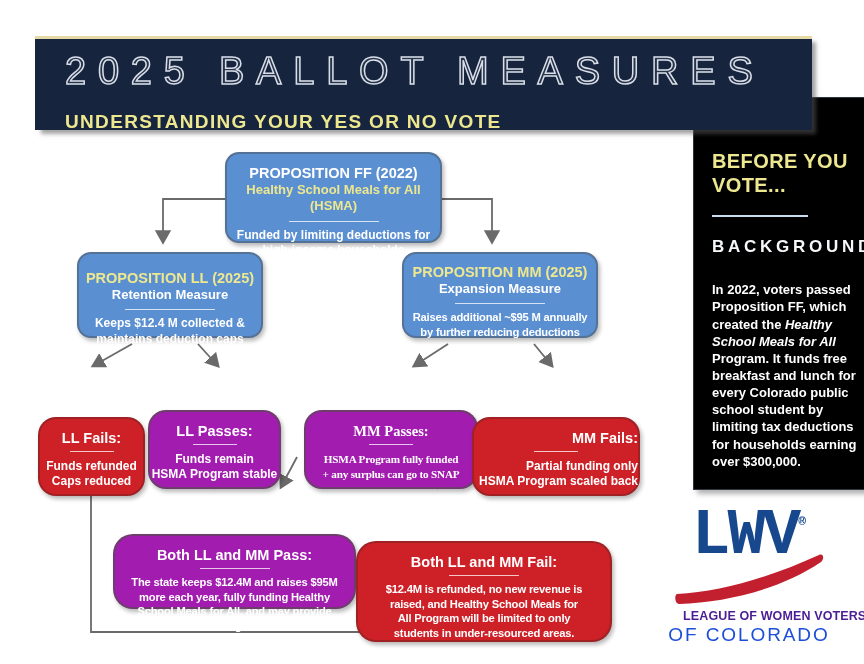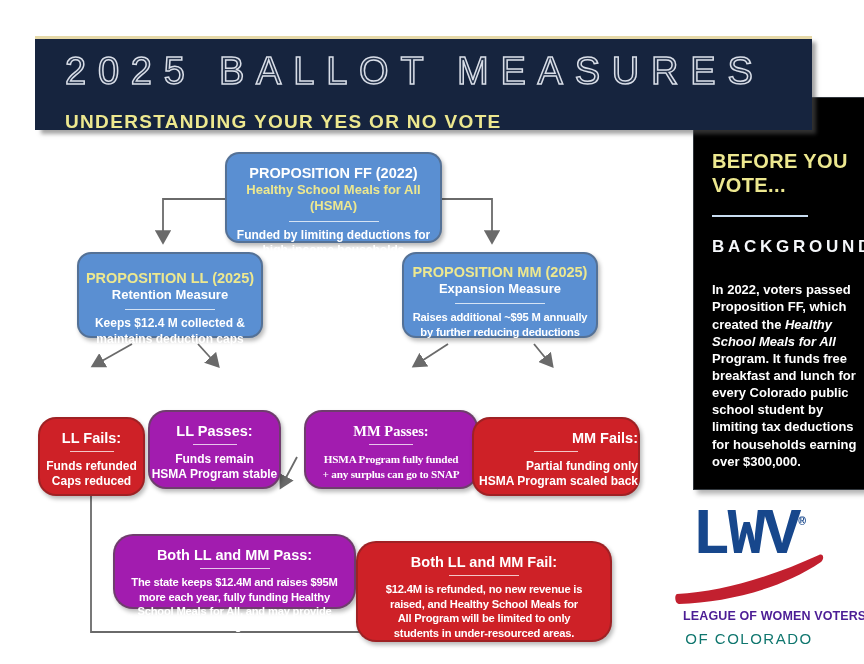--- a/index.html
+++ b/index.html
@@ -52,21 +52,21 @@
   .arrows{position:absolute;left:0;top:0;z-index:1;}
 
   
   .lwv-wrap{position:absolute;left:665px;top:506px;width:168px;text-align:center;z-index:2;}
   .lwv-text{font-family:Liberation Mono, monospace;font-weight:bold;font-size:64px;line-height:.96;
             color:#17478C;letter-spacing:-3px;}
   .lwv-reg{font-size:13px;vertical-align:28px;letter-spacing:0;}
   .lwv-swoosh{position:absolute;left:8px;top:46px;width:152px;height:56px;}
   .lwv-line1{margin-top:42px;font-size:12.5px;font-weight:bold;color:#4c1d95;letter-spacing:.01em;white-space:nowrap;margin-left:18px;}
   .lwv-reg2{font-size:8px;vertical-align:4px;}
-  .lwv-line2{font-size:15px;color:#0f766e;letter-spacing:.1em;margin-top:7px;}
+  .lwv-line2{font-size:19px;color:#1d4ed8;letter-spacing:.1em;margin-top:1px;}
 </style>
 </head>
 <body>
 
 <div class="canvas">
 
   <div class="header">
     <div class="header-title">2025 BALLOT MEASURES</div>
     <div class="header-sub">UNDERSTANDING YOUR YES OR NO VOTE</div>
   </div>

